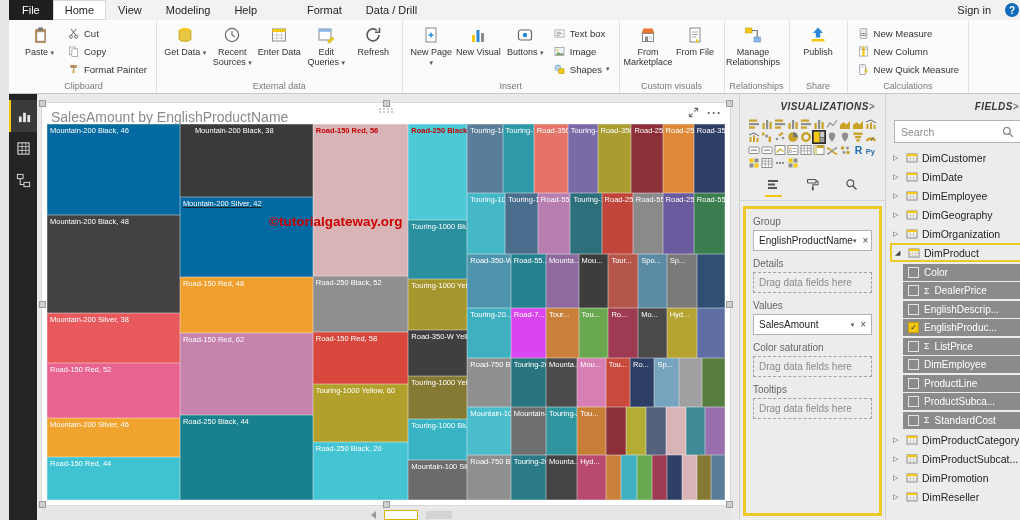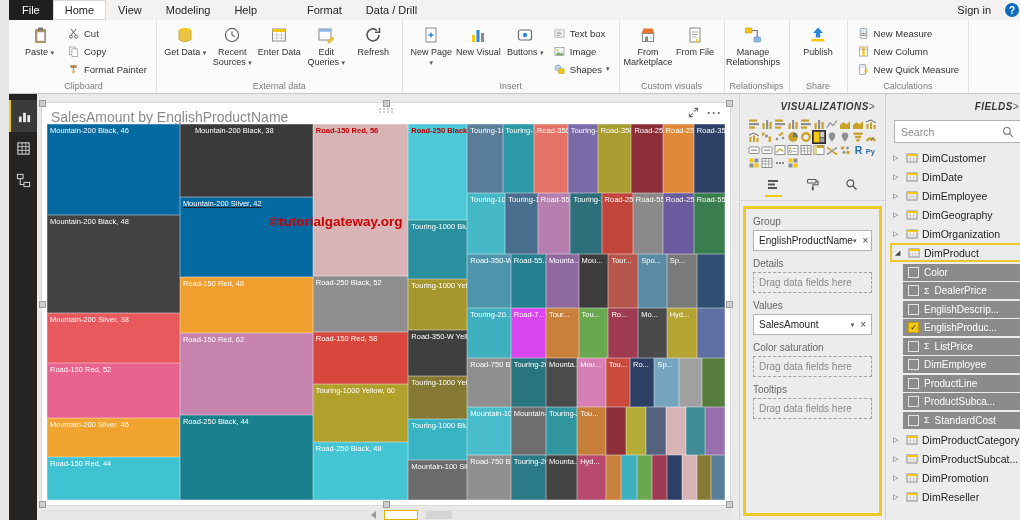--- a/index.html
+++ b/index.html
@@ -492,21 +492,21 @@
             <div class="tile" style="left: 39.2%; top: 40.5%; width: 14.1%; height: 14.9%; background: rgb(143, 143, 143);">
               <div class="tile-label">Road-250 Black, 52</div>
             </div>
             <div class="tile" style="left: 39.2%; top: 55.4%; width: 14.1%; height: 13.8%; background: rgb(216, 71, 60);">
               <div class="tile-label">Road-150 Red, 58</div>
             </div>
             <div class="tile" style="left: 39.2%; top: 69.2%; width: 14.1%; height: 15.3%; background: rgb(178, 160, 44);">
               <div class="tile-label">Touring-1000 Yellow, 60</div>
             </div>
             <div class="tile" style="left: 39.2%; top: 84.5%; width: 14.1%; height: 15.5%; background: rgb(69, 196, 211);">
-              <div class="tile-label">Road-250 Black, 48</div>
+              <div class="tile-label">Road-250 Black, 20</div>
             </div>
             <div class="tile" style="left: 53.3%; top: 0%; width: 8.7%; height: 25.4%; background: rgb(76, 200, 214);">
               <div class="tile-label red">Road-250 Black, 58</div>
             </div>
             <div class="tile" style="left: 53.3%; top: 25.4%; width: 8.7%; height: 15.8%; background: rgb(42, 143, 158);">
               <div class="tile-label">Touring-1000 Blue, 60</div>
             </div>
             <div class="tile" style="left: 53.3%; top: 41.2%; width: 8.7%; height: 13.6%; background: rgb(166, 150, 46);">
               <div class="tile-label">Touring-1000 Yellow, 50</div>
             </div>

